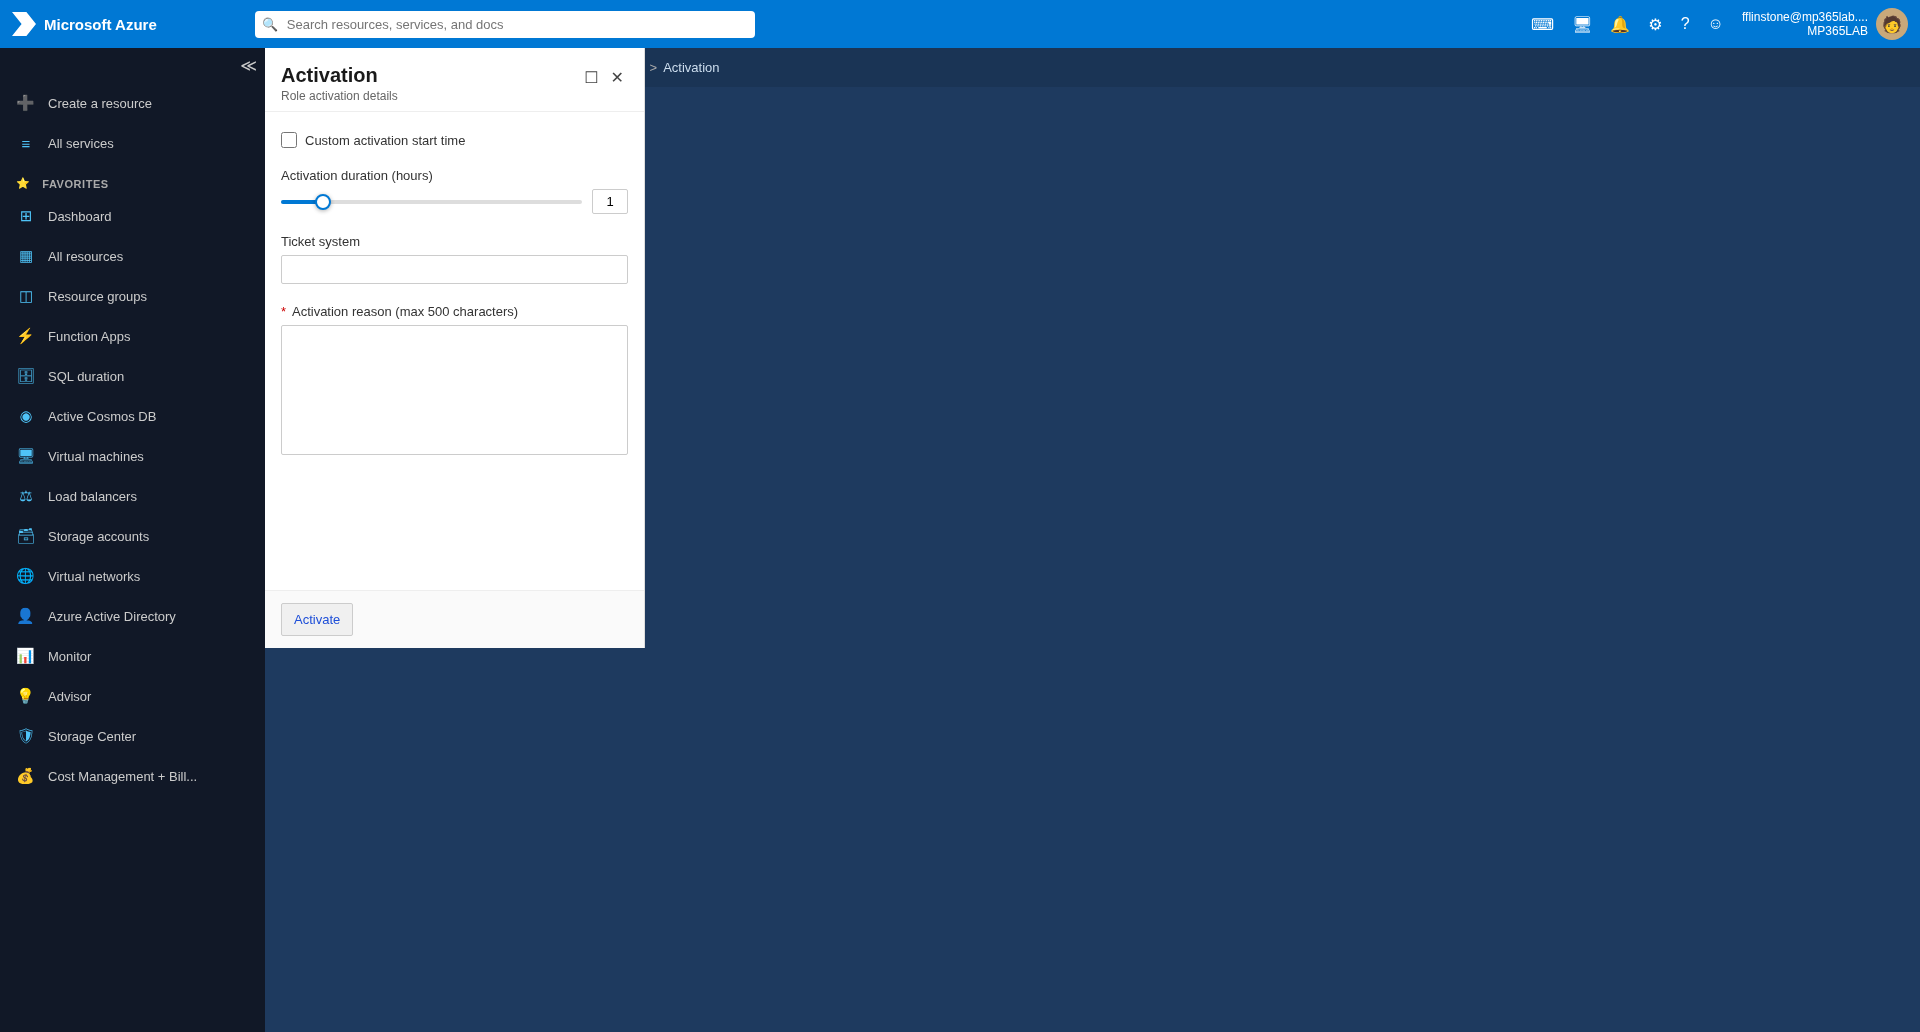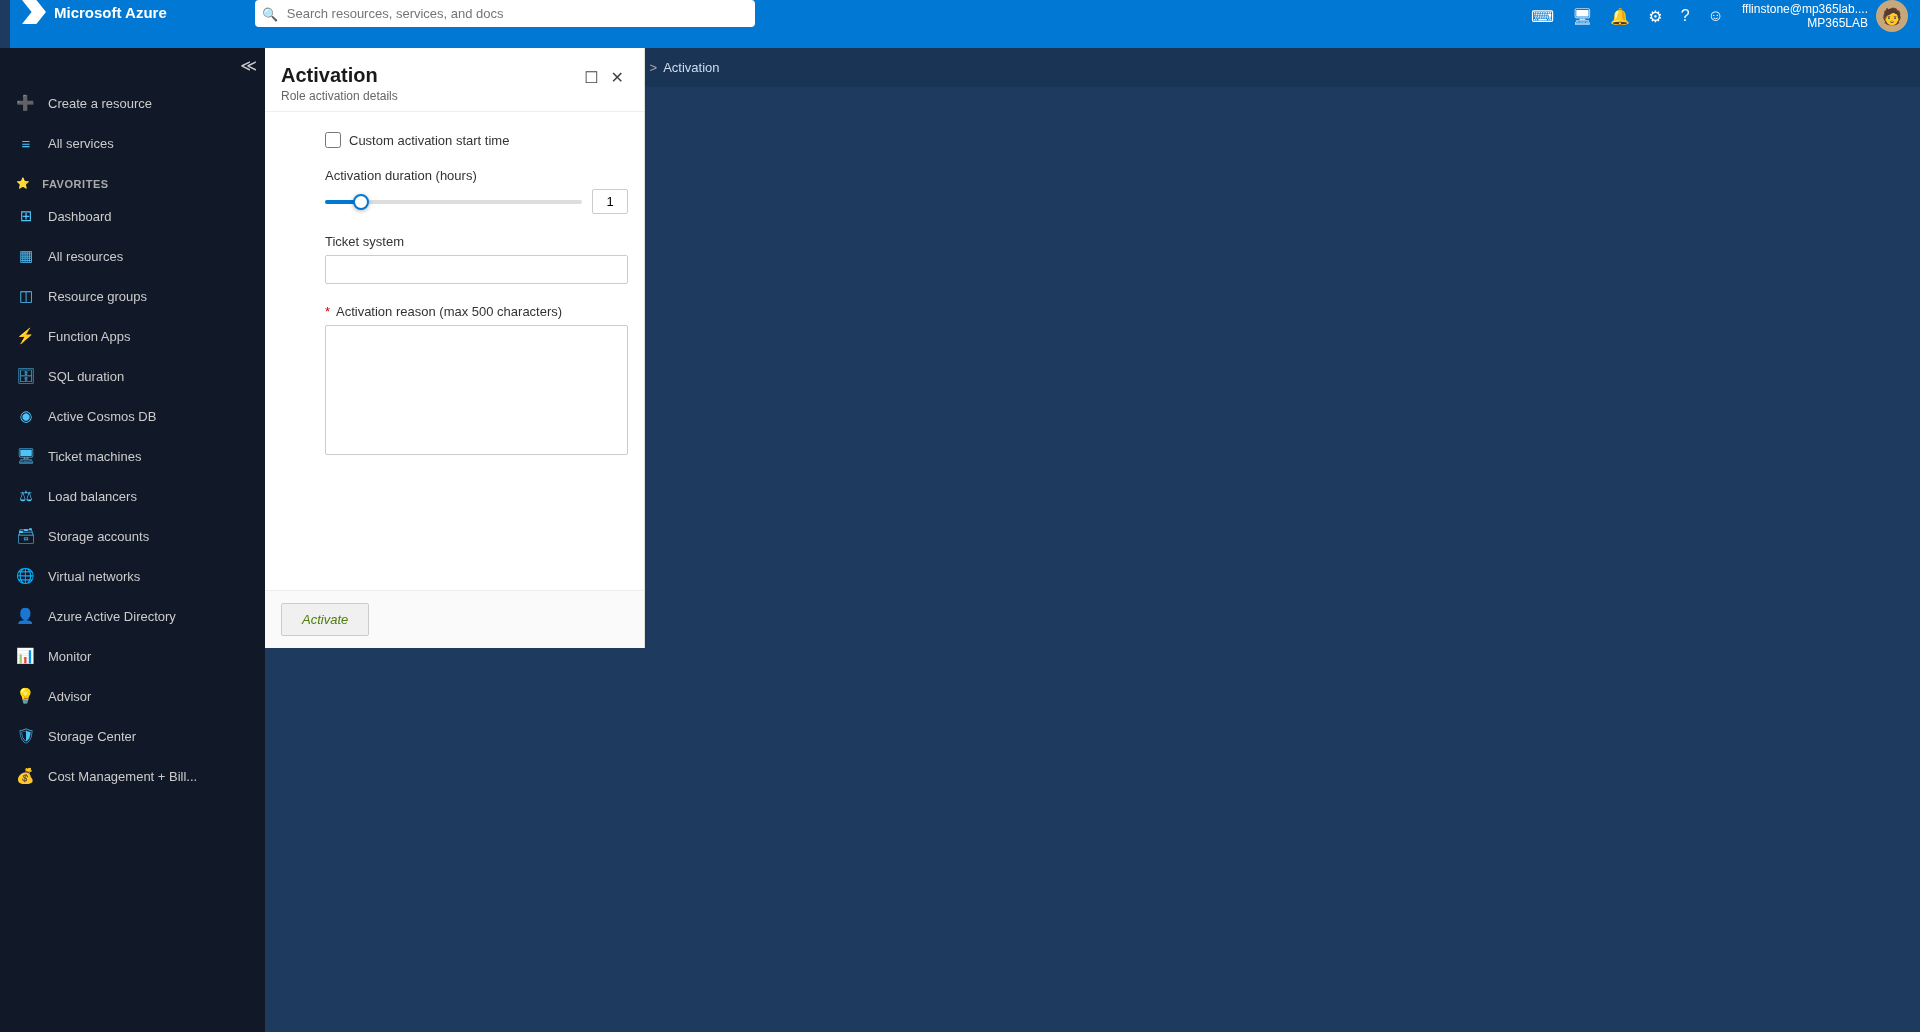--- a/index.html
+++ b/index.html
@@ -3,25 +3,24 @@
   <meta charset="utf-8">
   <style>
     * { box-sizing: border-box; margin: 0; padding: 0; }
     body { font-family: 'Segoe UI', sans-serif; font-size: 14px; background: #1e3a5f; display: flex; flex-direction: column; height: 1032px; overflow: hidden; }
 
     
     .topbar {
       height: 48px;
       background: #0078d4;
       display: flex;
-      align-items: flex-start;
+      align-items: center;
       padding: 0 12px;
-      gap: 8px;
+      gap: 18px;
       flex-shrink: 0;
-      margin-left: 10px;
     }
     .topbar-brand {
       color: white;
       font-size: 15px;
       font-weight: 600;
       display: flex;
       align-items: center;
       gap: 8px;
     }
     .topbar-brand-logo {
@@ -209,21 +208,20 @@
       cursor: pointer;
       padding: 4px;
       font-size: 16px;
       color: #444;
       display: flex; align-items: center; justify-content: center;
     }
     .panel-body {
       padding: 20px 16px;
       flex: 1;
       overflow-y: auto;
-      margin-left: 44px;
     }
     .panel-footer {
       padding: 12px 16px;
       border-top: 1px solid #eee;
       background: #fafafa;
     }
 
     
     .form-group { margin-bottom: 20px; }
     .form-check {
@@ -321,28 +319,27 @@
       width: 36px;
       padding: 4px;
       border: 1px solid #ccc;
       border-radius: 2px;
       text-align: center;
       font-size: 13px;
     }
 
     
     .btn-activate {
-      padding: 8px 20px;
+      padding: 8px 12px;
       background: #f0f0f0;
       border: 1px solid #ccc;
-      color: #4d7c0f;
+      color: #1d4ed8;
       font-size: 13px;
       cursor: not-allowed;
       border-radius: 2px;
-      font-style: italic;
     }
 
     
     .sidebar::-webkit-scrollbar { width: 4px; }
     .sidebar::-webkit-scrollbar-track { background: #111827; }
     .sidebar::-webkit-scrollbar-thumb { background: #374151; }
   </style>
 </head>
 <body>
 
@@ -416,21 +413,21 @@
     <div class="sidebar-item">
       <span class="sidebar-icon icon-blue">🗄</span>
       <span>SQL duration</span>
     </div>
     <div class="sidebar-item">
       <span class="sidebar-icon icon-blue">◉</span>
       <span>Active Cosmos DB</span>
     </div>
     <div class="sidebar-item">
       <span class="sidebar-icon icon-blue">🖥</span>
-      <span>Ticket machines</span>
+      <span>Virtual machines</span>
     </div>
     <div class="sidebar-item">
       <span class="sidebar-icon icon-blue">⚖</span>
       <span>Load balancers</span>
     </div>
     <div class="sidebar-item">
       <span class="sidebar-icon icon-blue">🗃</span>
       <span>Storage accounts</span>
     </div>
     <div class="sidebar-item">

